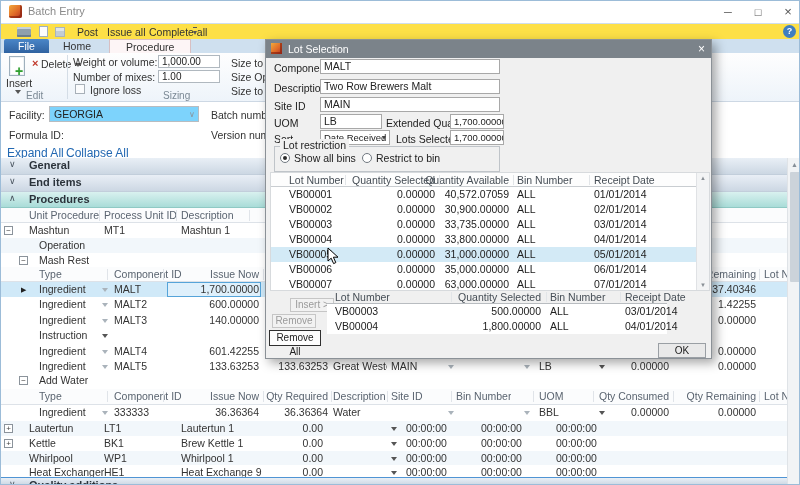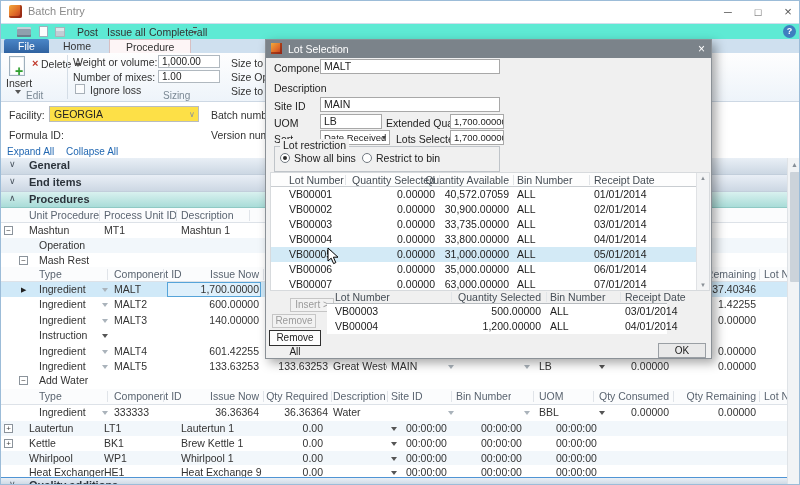--- a/index.html
+++ b/index.html
@@ -12,21 +12,21 @@
   .titlebar{position:absolute;left:0;top:0;width:100%;height:22px;background:#fff}
   .appicon{position:absolute;left:8px;top:4px;width:13px;height:13px;
            background:linear-gradient(135deg,#f2a93b 0%,#e06a28 55%,#b23222 100%);
            border-radius:2px;box-shadow:inset -2px -2px 0 rgba(120,20,10,.55)}
   .wtitle{position:absolute;left:27px;top:4px;color:#8a8a8a;font-size:11px}
   .wbtn{position:absolute;top:2px;width:22px;height:18px;text-align:center;line-height:18px;
         color:#555;font-size:11px}
   .wbtn.min{left:716px}.wbtn.max{left:746px}.wbtn.cls{left:776px;font-size:13px}
 
   
-  .qat{position:absolute;left:0;top:22px;width:100%;height:16px;background:#5eead4;
+  .qat{position:absolute;left:0;top:22px;width:100%;height:16px;background:#fde047;
        border-top:1px solid #cfdeed}
   .qat .lbl{position:absolute;top:2px;color:#333;font-size:10.5px}
   .icon-print{position:absolute;left:16px;top:3px;width:14px;height:10px;background:#8fa0ad;
               border-radius:1px;box-shadow:inset 0 2px 0 #c6d2da, inset 0 -2px 0 #6d7f8c}
   .icon-page{position:absolute;left:38px;top:2px;width:9px;height:11px;background:#fdfdfd;
              border:1px solid #9fb0bd}
   .icon-save{position:absolute;left:54px;top:3px;width:10px;height:10px;background:#c2ccd4;
              border:1px solid #a9b4bc;box-shadow:inset 0 3px 0 #dfe6ea}
   .qat-caret{position:absolute;left:192px;top:3px;color:#555;font-size:8px;border-top:1px solid #555;line-height:10px}
   .help{position:absolute;left:782px;top:1px;width:13px;height:13px;border-radius:50%;
@@ -50,24 +50,24 @@
   .del-x{position:absolute;left:31px;top:4px;color:#c0392b;font-weight:bold;font-size:11px}
   .grp-sep{position:absolute;left:66px;top:2px;width:1px;height:44px;background:#d4dde6}
   .grp-lbl{position:absolute;top:37px;color:#7a8894;font-size:10px}
   .field-box{position:absolute;height:13px;background:#fff;border:1px solid #b0b8bf;
              font-size:10px;line-height:11px;padding:0 3px;color:#222}
   .chk{position:absolute;width:10px;height:10px;border:1px solid #a8b0b8;background:#fbfcfd}
 
   
   .formarea{position:absolute;left:0;top:101px;width:100%;height:56px;background:#fff}
   .f-lbl{position:absolute;font-size:10.5px;color:#333}
-  .f-box{position:absolute;left:48px;width:150px;height:16px;border:1px solid #b8bcc0;background:#fde047;
+  .f-box{position:absolute;left:48px;width:150px;height:16px;border:1px solid #b8bcc0;background:#7dd3fc;
          font-size:10.5px;line-height:14px;padding:0 4px;color:#222}
   .f-caret{position:absolute;color:#8a949c;font-size:8px}
-  .link{position:absolute;color:#2268b2;font-size:10px}
+  .link{position:absolute;color:#2268b2;text-decoration:underline;font-size:12px}
 
   
   .grid{position:absolute;left:0;top:157px;width:786px;height:328px;overflow:hidden;font-size:10.5px}
   .bar{position:relative;width:100%;border-bottom:1px solid #c2cedb;
        background:linear-gradient(#e9eff6,#ccd7e3)}
   .bar .chev{position:absolute;left:8px;top:1px;font-size:9px;color:#4a5560}
   .bar .btxt{position:absolute;left:28px;top:1px;font-weight:bold;color:#2b333b;font-size:11px}
   .bar.teal{background:linear-gradient(#d9f1ef,#a9dcd8);border-bottom:1px solid #8fc9c4}
   .bar.quality{border-top:1px solid #4f94d4}
   .r{position:relative;width:100%;background:#fff}
@@ -425,20 +425,21 @@
   <div class="dialog">
     <div class="dtitle">
       <span class="dicon"></span>
       <span class="dtitletxt">Lot Selection</span>
       <span class="dclose">×</span>
     </div>
 
     <span class="dl" style="top:22px">Component ID</span>
     <span class="din" style="left:54px;top:19px;width:180px">MALT</span>
     <span class="dl" style="top:42px">Description</span>
+    <span class="din" style="left:54px;top:39px;width:180px">Two Row Brewers Malt</span>
     <span class="dl" style="top:60px">Site ID</span>
     <span class="din" style="left:54px;top:57px;width:180px">MAIN</span>
 
     <span class="dl" style="top:77px">UOM</span>
     <span class="din" style="left:54px;top:74px;width:62px">LB</span>
     <span class="dl" style="left:120px;top:77px">Extended Quantity</span>
     <span class="din" style="left:184px;top:74px;width:54px;font-size:9.5px;text-align:right">1,700.00000</span>
 
     <span class="dl" style="top:93px">Sort</span>
     <span class="din" style="left:54px;top:90px;width:70px;font-size:9.5px">Date Received</span>
@@ -535,21 +536,21 @@
           <i class="dvsep" style="left:293px"></i>
       </div>
       <div class="srow">
         <span class="dc sLot">VB00003</span>
         <span class="dc sQS">500.00000</span>
         <span class="dc sBin">ALL</span>
         <span class="dc sDate">03/01/2014</span>
       </div>
       <div class="srow">
         <span class="dc sLot">VB00004</span>
-        <span class="dc sQS">1,200.00000</span>
+        <span class="dc sQS">1,800.00000</span>
         <span class="dc sBin">ALL</span>
         <span class="dc sDate">04/01/2014</span>
       </div>
     </div>
 
     <span class="dbtn ok" style="left:392px;top:303px;width:48px">OK</span>
   </div>
 
   <svg class="cursor" width="12" height="18" viewBox="0 0 12 18">
     <polygon points="1,1 1,14 4.2,11.2 6.6,16.6 8.8,15.6 6.4,10.2 11,10.2" fill="#fff" stroke="#000" stroke-width="1"></polygon>

